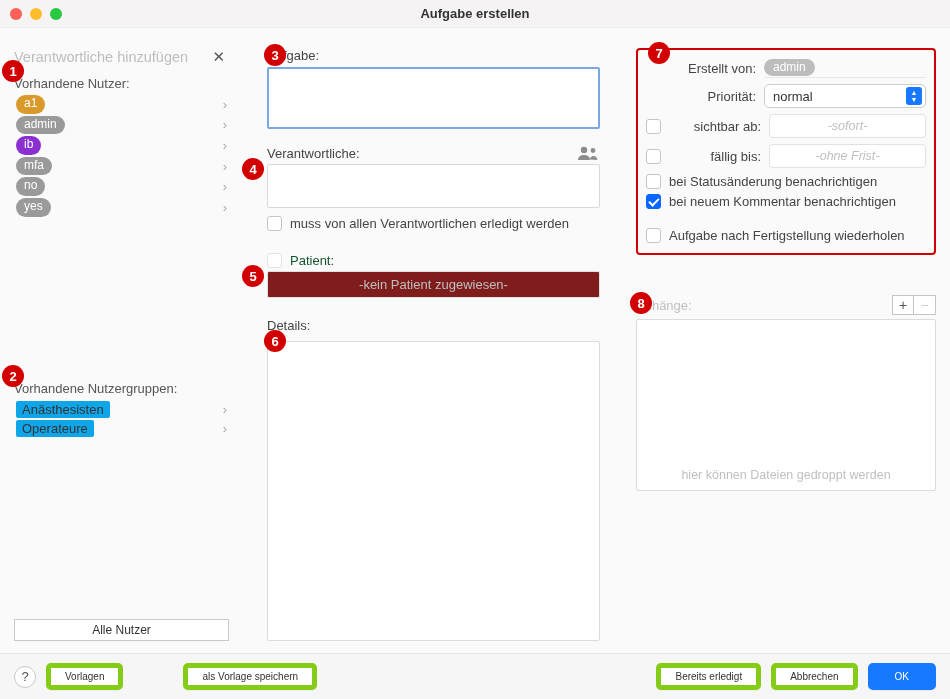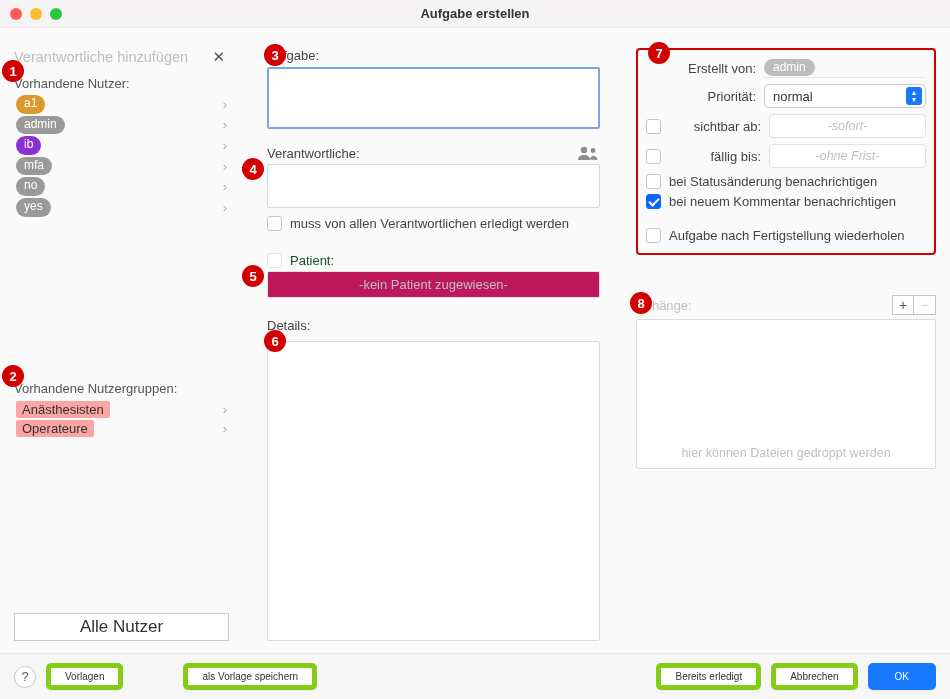--- a/index.html
+++ b/index.html
@@ -17,56 +17,56 @@
   
   .left { width: 215px; display: flex; flex-direction: column; position: relative; }
   .pane-title { color: #bdbdbd; font-size: 14.5px; display: flex; align-items: center; gap: 6px; margin-bottom: 6px; }
   .close-x { color: #555; font-size: 15px; margin-left: auto; padding: 0 4px; cursor: pointer; }
   .sub-label { color: #555; font-size: 13px; margin: 4px 0 4px 0; }
   .userlist { display: flex; flex-direction: column; gap: 2px; }
   .user-row { display: flex; align-items: center; justify-content: space-between; padding: 0 2px; }
   .pill { border-radius: 10px; padding: 1px 8px 2px 8px; font-size: 12px; color: #fff; line-height: 1.3; }
   .chev { color: #aaa; font-size: 13px; }
   .group-row { display: flex; align-items: center; justify-content: space-between; padding: 1px 2px; }
-  .group-name { background: #fca5a5; color: #333; padding: 1px 6px; border-radius: 2px; font-size: 13px; }
-  .alle-btn { margin-top: auto; border: 1px solid #c9c9c9; background: #fff; text-align: center; padding: 3px 0; font-size: 17px; }
+  .group-name { background: #0ea5e9; color: #333; padding: 1px 6px; border-radius: 2px; font-size: 13px; }
+  .alle-btn { margin-top: auto; border: 1px solid #c9c9c9; background: #fff; text-align: center; padding: 3px 0; font-size: 12px; }
   
   .center { flex: 1; display: flex; flex-direction: column; position: relative; padding: 0 16px 0 18px; }
   .field-label { color: #444; font-size: 13px; margin-bottom: 4px; }
   .tx-task { width: 100%; height: 62px; border: 2.5px solid #7ca6e6; border-radius: 2px; background: #fff; resize: none; padding: 4px; font: inherit; }
   .row-label { display: flex; align-items: center; justify-content: space-between; margin-top: 16px; }
   .people-icon { color: #8c8c8c; display: inline-flex; align-items: center; }
   .verantwortliche-box { width: 100%; height: 44px; border: 1px solid #d9d9d9; background: #fff; margin-top: 3px; border-radius: 2px; }
   .chk-row { display: flex; align-items: center; gap: 8px; margin-top: 8px; color: #444; }
   .mac-check { width: 15px; height: 15px; border: 1px solid #c5c5c5; border-radius: 3px; background: #fff; display: inline-flex; align-items: center; justify-content: center; flex-shrink: 0; }
   .mac-check.on { background: #0a66ff; border-color: #0a66ff; }
   .mac-check.on::after { content: ""; width: 4px; height: 8px; border: solid #fff; border-width: 0 2px 2px 0; transform: rotate(45deg); margin-top: -2px; }
   .patient-lbl-row { display: flex; align-items: center; gap: 8px; margin-top: 22px; color: #14532d; }
-  .patient-box { width: 100%; border: 1px solid #e0e0e0; background: #be185d; text-align: center; color: #bfbfbf; padding: 5px 0; font-size: 13px; margin-top: 3px; border-radius: 2px; }
+  .patient-box { width: 100%; border: 1px solid #e0e0e0; background: #7f1d1d; text-align: center; color: #bfbfbf; padding: 5px 0; font-size: 13px; margin-top: 3px; border-radius: 2px; }
   .details-box { flex: 1; border: 1px solid #dcdcdc; background: #fff; margin-top: 4px; border-radius: 2px; resize: none; font: inherit; padding: 6px; }
   
   .right { width: 300px; display: flex; flex-direction: column; position: relative; }
   .red-box { border: 2.5px solid #cf0000; border-radius: 4px; padding: 8px 8px 10px 8px; }
   .form-row { display: flex; align-items: center; margin-bottom: 6px; gap: 8px; }
   .form-row .lbl { width: 110px; text-align: right; color: #444; font-size: 13px; }
   .val-pill { background: #bdbdbd; color: #fff; border-radius: 9px; padding: 1px 9px 2px 9px; font-size: 12px; }
   .form-row .underline { flex:1; border-bottom: 1px solid #e7e7e7; height: 20px; display:flex; align-items:center; }
   .prio-select { flex: 1; border: 1px solid #ccc; border-radius: 5px; background: #fff; height: 24px; display: flex; align-items: center; justify-content: space-between; padding: 0 3px 0 8px; font-size: 13px; }
   .prio-arrows { width: 16px; height: 18px; background: #1679ff; border-radius: 3px; display: flex; flex-direction: column; align-items: center; justify-content: center; color: #fff; font-size: 7px; line-height: 7px; }
   .ghost-input { flex: 1; border: 1px solid #e2e2e2; border-radius: 4px; height: 24px; display: flex; align-items: center; justify-content: center; color: #bfbfbf; font-style: italic; font-size: 12.5px; background:#fff; }
   .indent-check { padding-left: 0; }
   .right .chk-row { margin-top: 5px; font-size: 13px; }
   .sep-gap { height: 14px; }
   .anh-row { display: flex; align-items: center; justify-content: space-between; margin-top: 40px; }
   .anh-lbl { color: #bfbfbf; font-size: 13px; }
   .seg-btns { display: flex; }
   .seg-btn { width: 22px; height: 20px; border: 1px solid #c5c5c5; background: #fff; display: flex; align-items: center; justify-content: center; font-size: 14px; color: #555; }
   .seg-btn.disabled { color: #cfcfcf; }
   .seg-btn + .seg-btn { border-left: none; }
-  .drop-area { border: 1px solid #dcdcdc; background: #fff; height: 150px; margin-top: 4px; display: flex; align-items: flex-end; justify-content: center; padding-bottom: 8px; color: #bfbfbf; font-size: 12.5px; border-radius: 2px; }
+  .drop-area { border: 1px solid #dcdcdc; background: #fff; height: 172px; margin-top: 4px; display: flex; align-items: flex-end; justify-content: center; padding-bottom: 8px; color: #bfbfbf; font-size: 12.5px; border-radius: 2px; }
   
   .footer { height: 46px; border-top: 1px solid #e7e7e7; background: #f7f6f6; display: flex; align-items: center; padding: 0 14px; gap: 10px; }
   .help-btn { width: 22px; height: 22px; border: 1px solid #c9c9c9; border-radius: 50%; background: #fff; display: flex; align-items: center; justify-content: center; color: #555; font-size: 13px; }
   .mac-btn { border: 5px solid #84cc16; border-radius: 5px; background: #fff; padding: 3px 14px; font-size: 10px; color: #333; box-shadow: 0 1px 0 rgba(0,0,0,0.04); }
   .mac-btn.primary { background: #1679ff; color: #fff; border-color: #1679ff; padding: 3px 22px; }
   .spacer { flex: 1; }
 </style>
 </head>
 <body>
 

